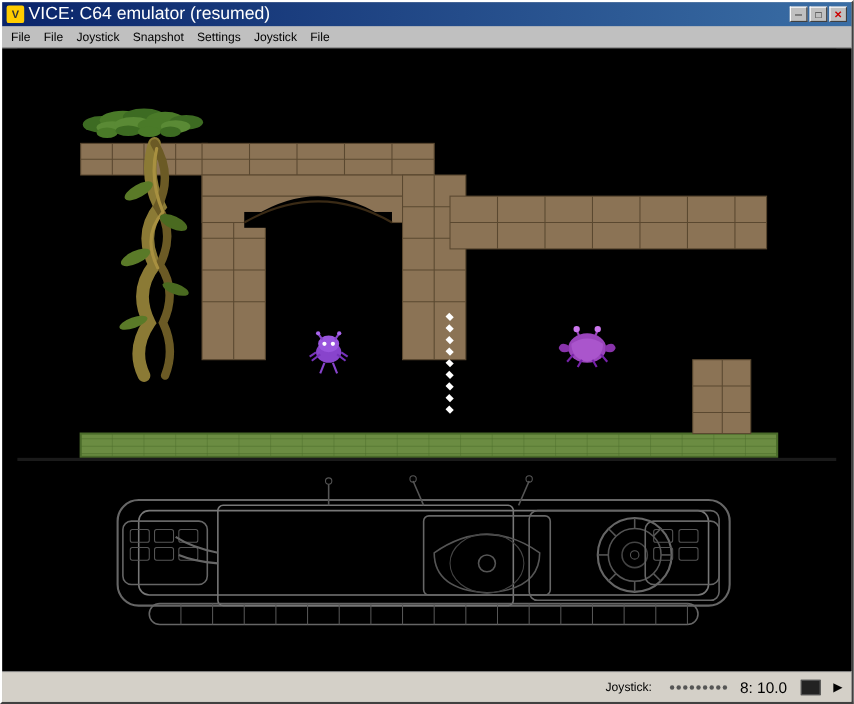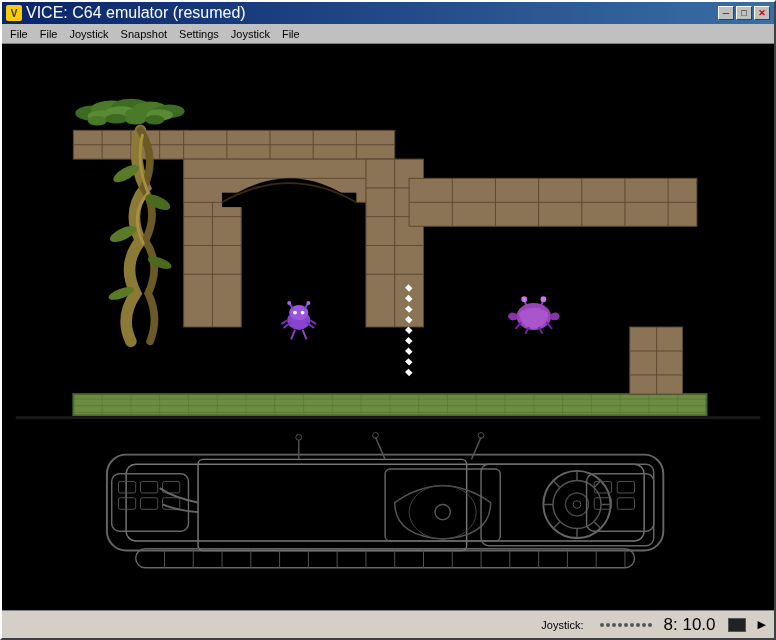--- a/index.html
+++ b/index.html
@@ -123,21 +123,21 @@
       display: inline-flex;
       gap: 2px;
     }
     .dot {
       width: 4px;
       height: 4px;
       background: #555;
       border-radius: 50%;
     }
     #speed-display {
-      font-size: 17px;
+      font-size: 14px;
     }
     #color-box {
       width: 18px;
       height: 14px;
       background: #222;
       border: 1px solid #555;
     }
     #arrow-btn {
       font-size: 11px;
       cursor: pointer;

